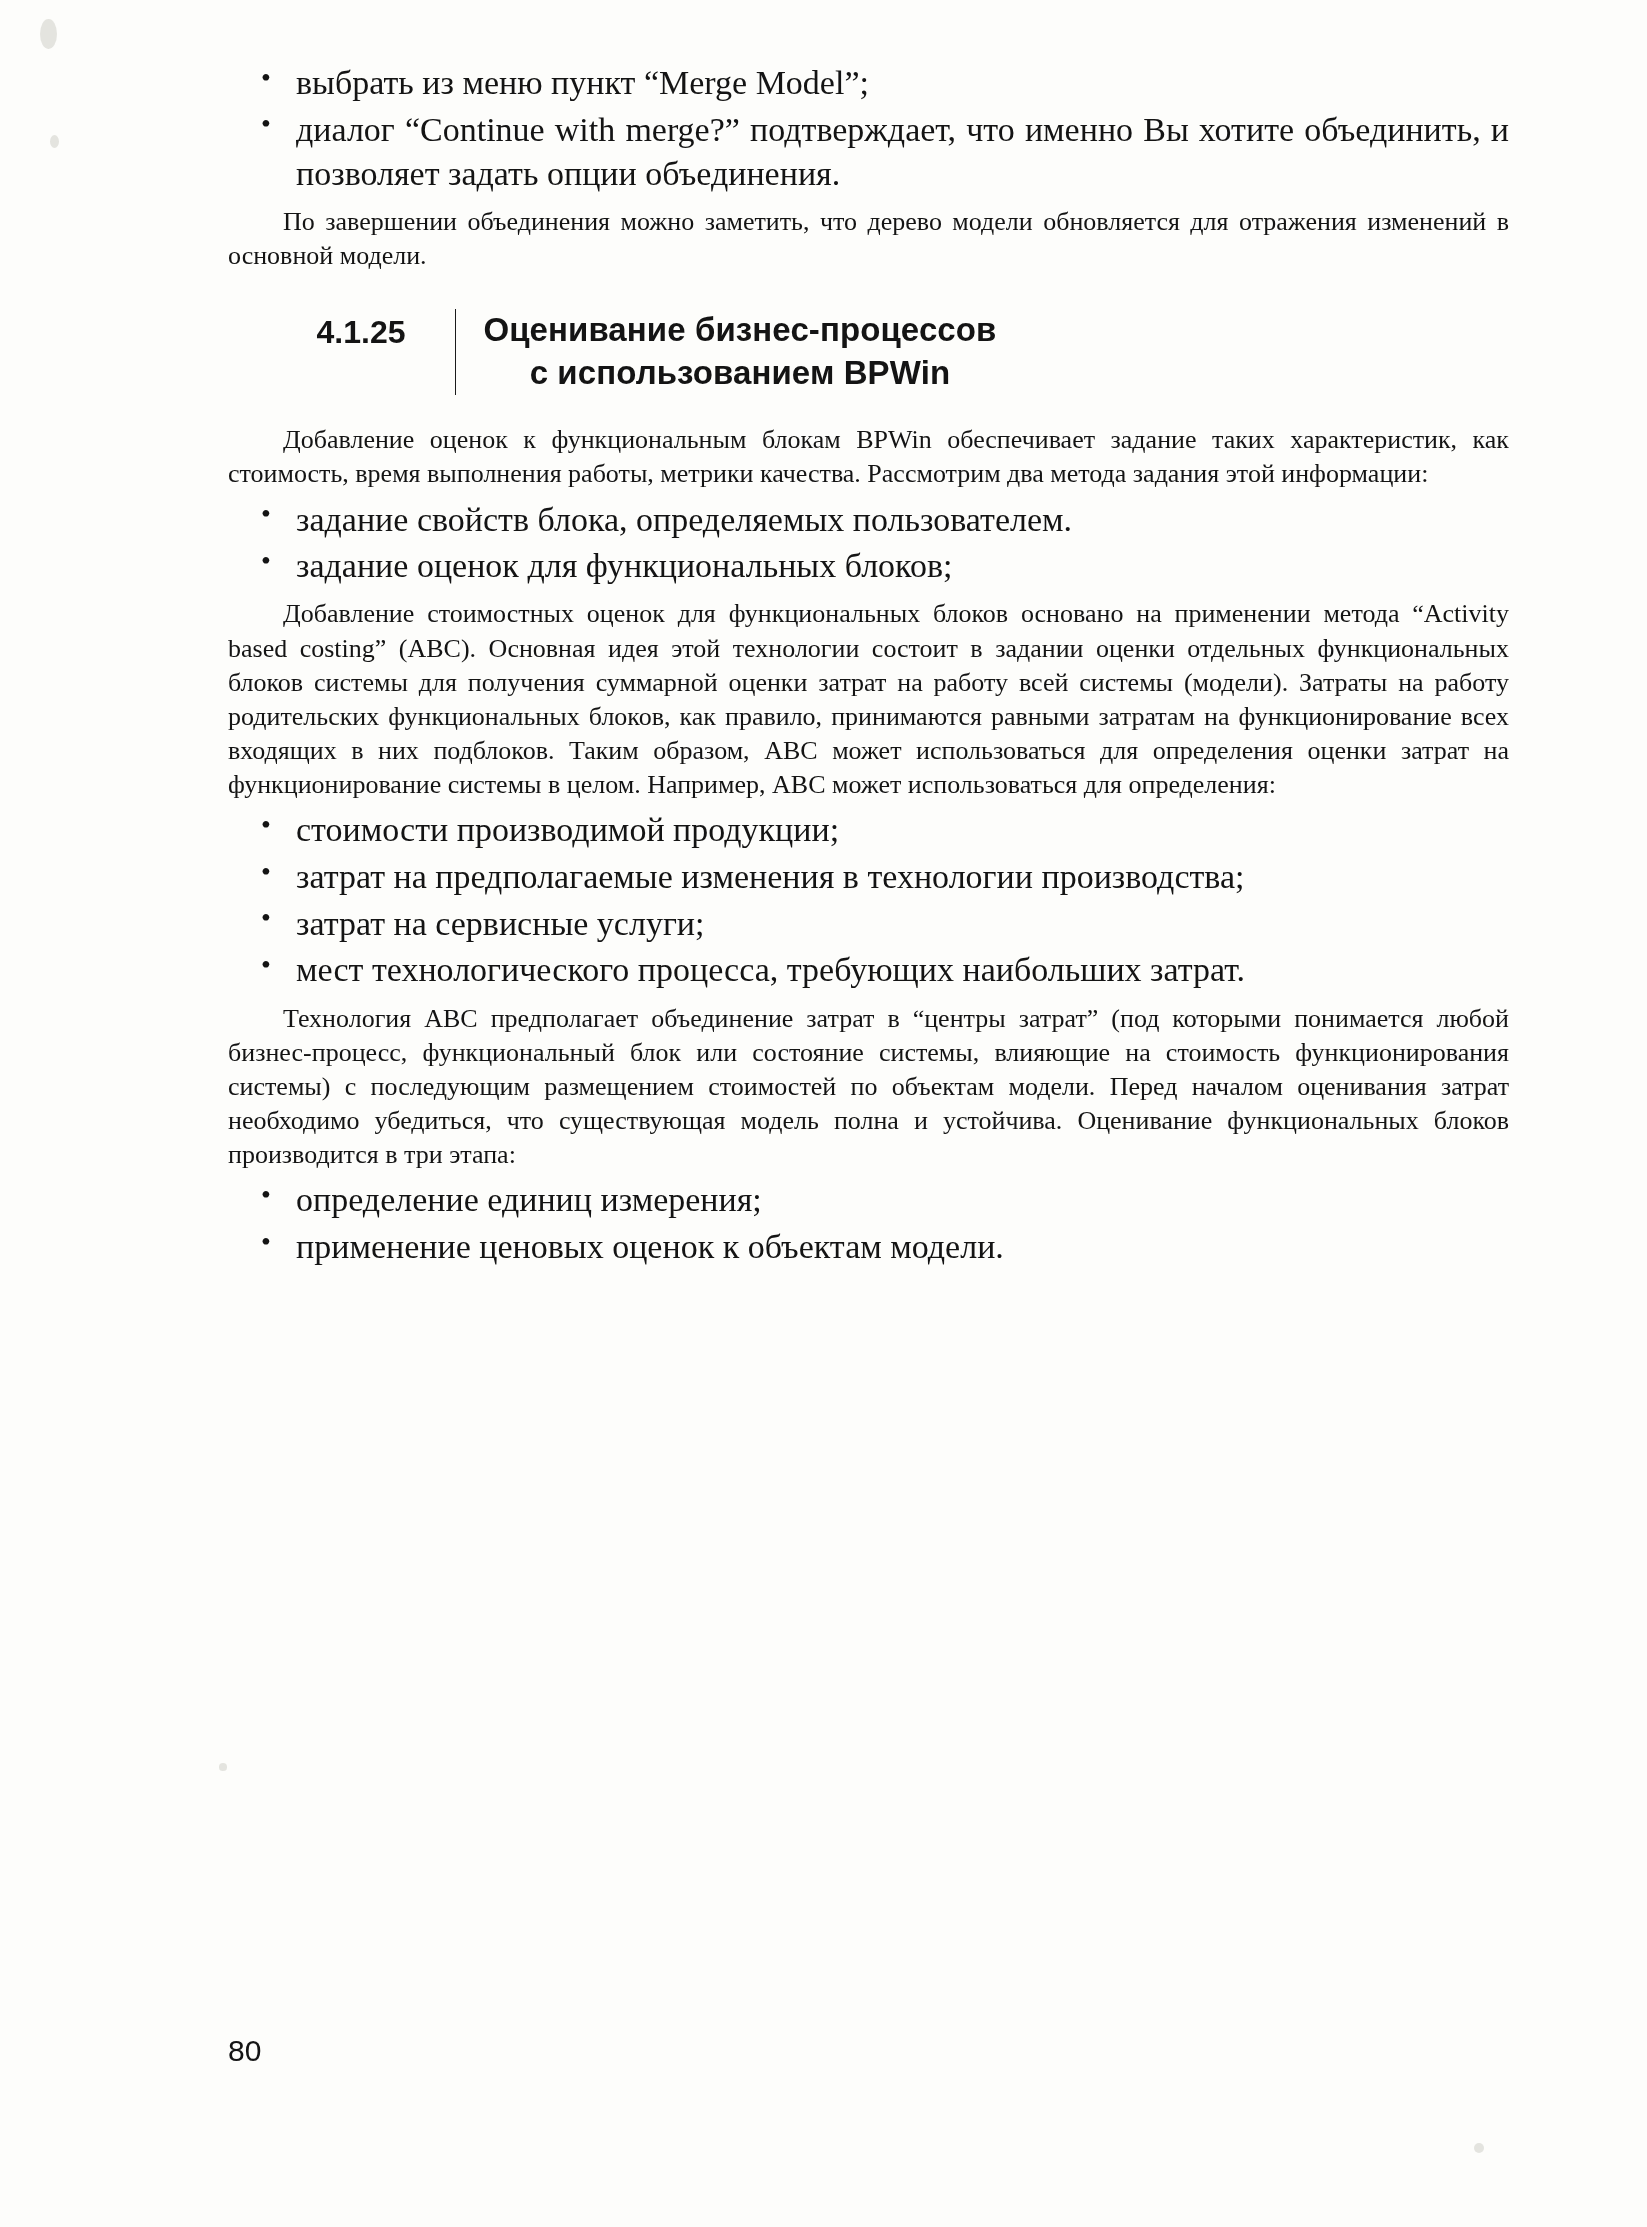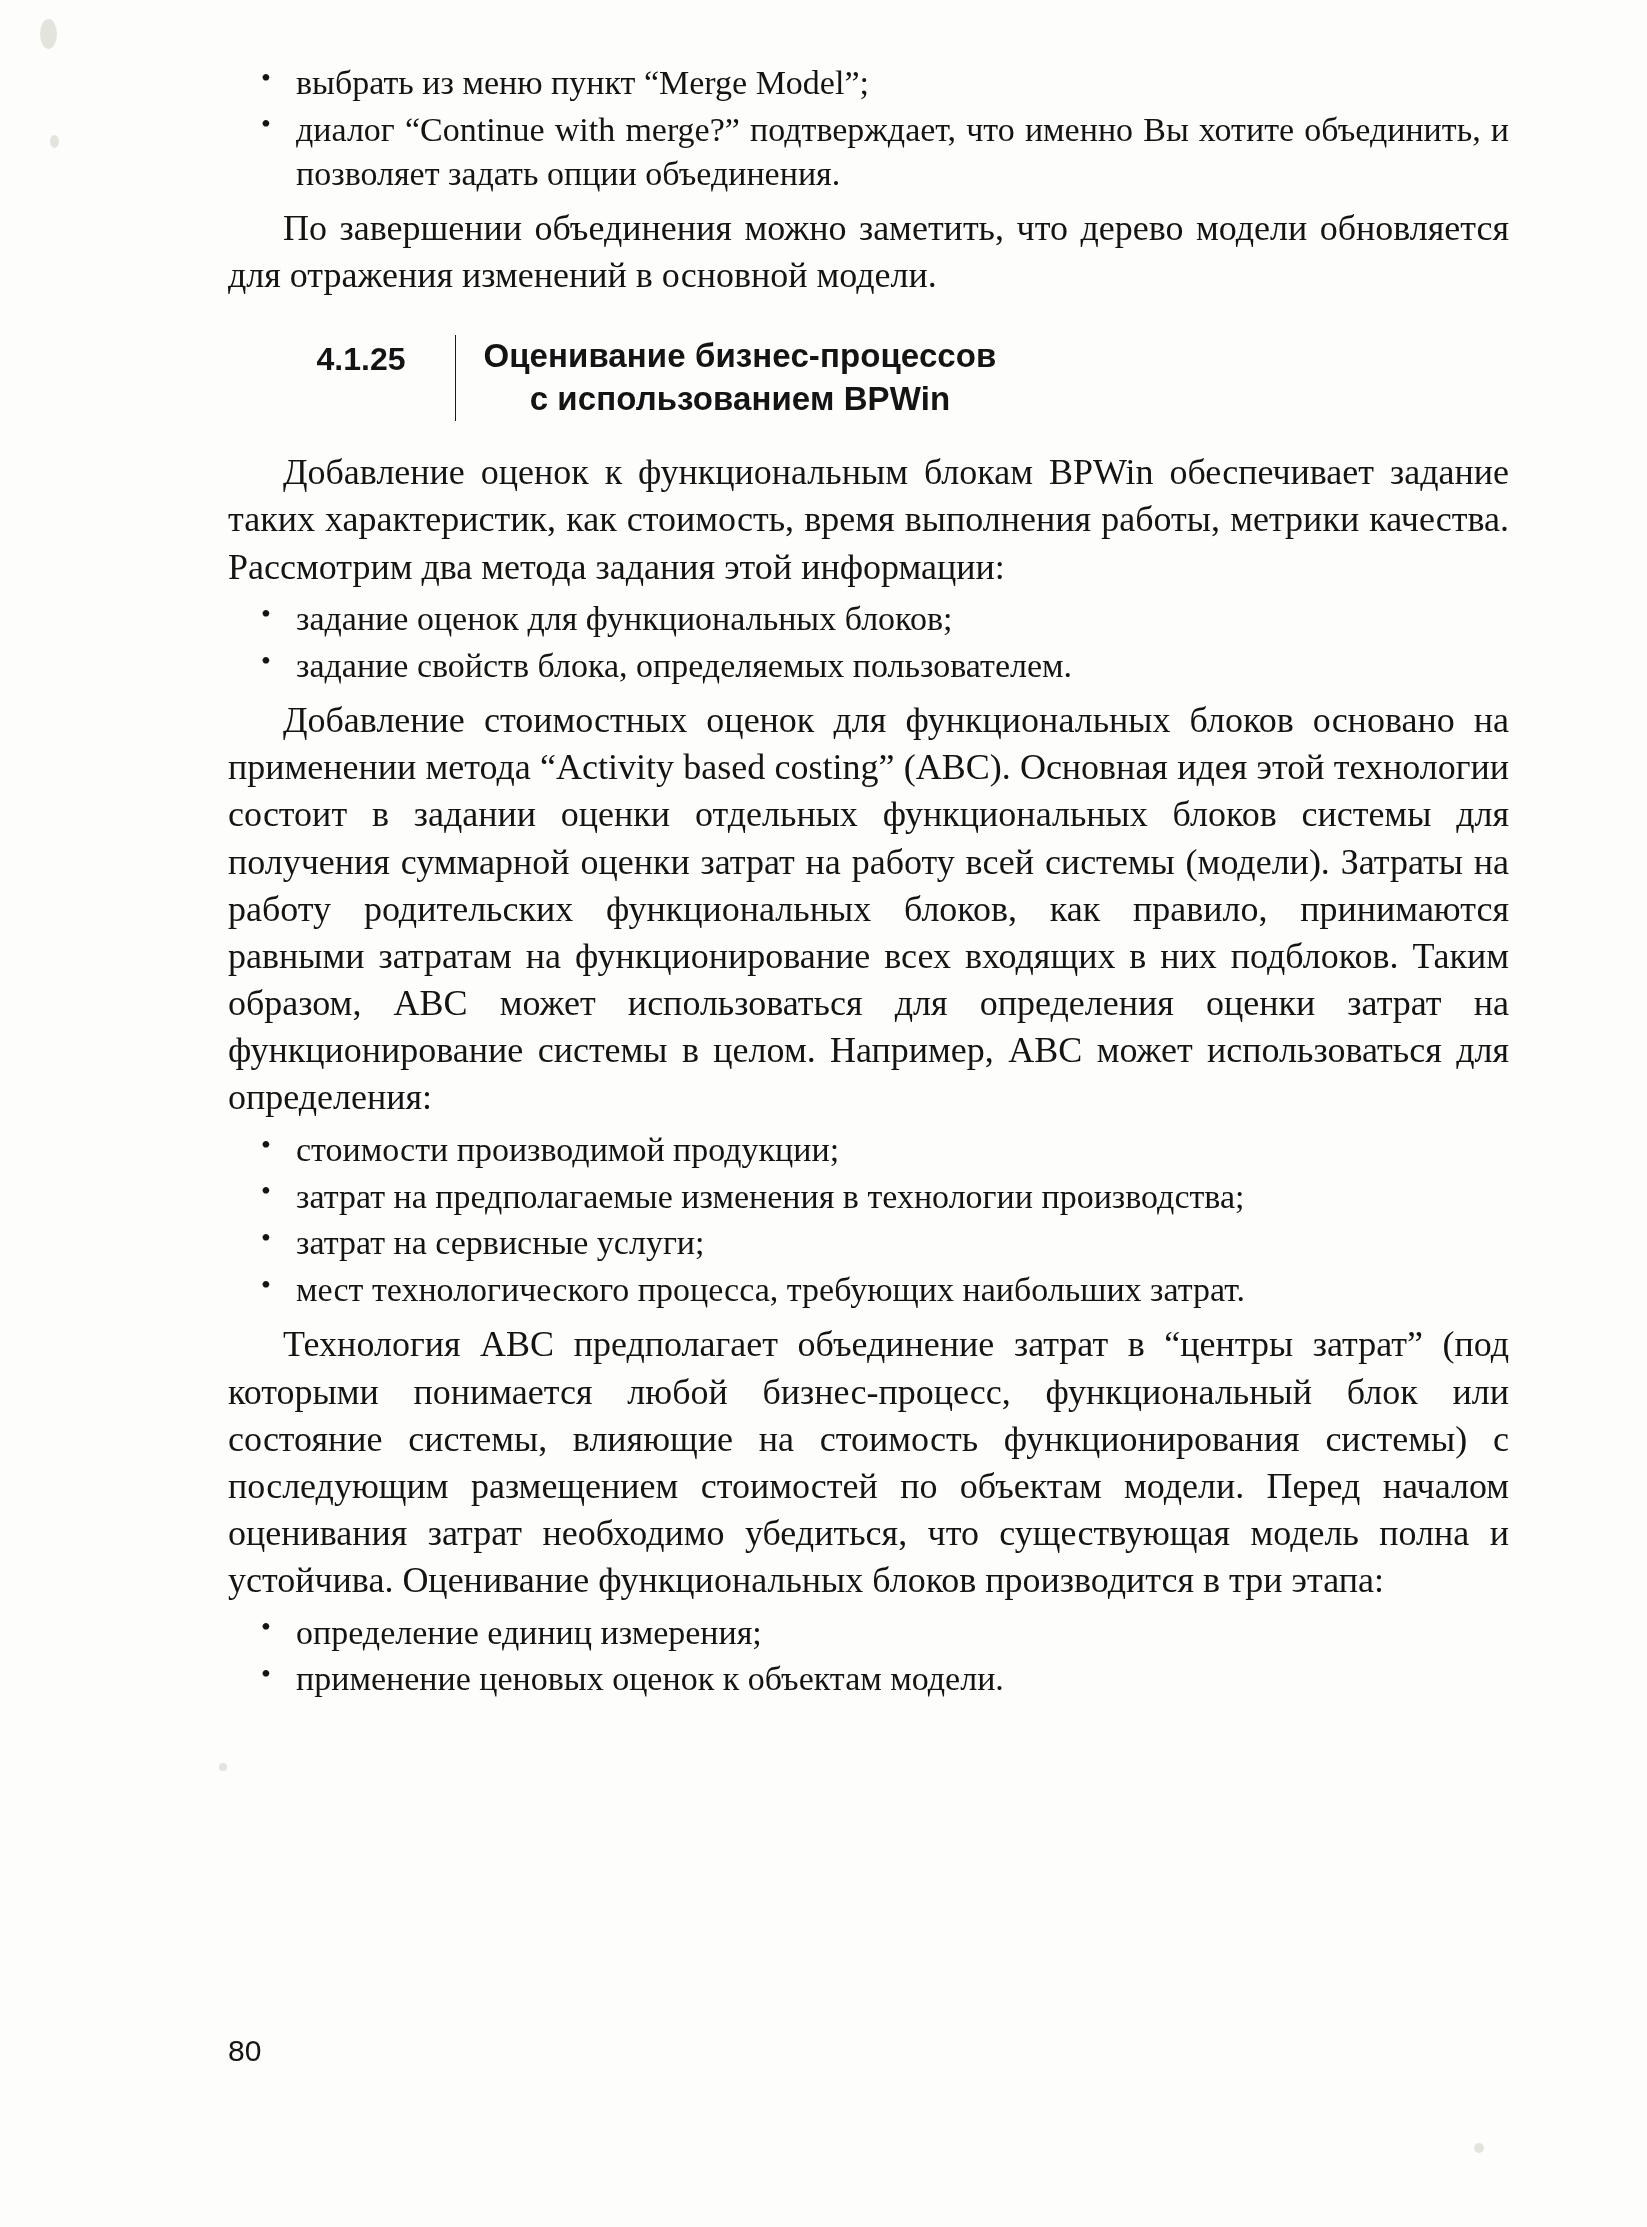--- a/index.html
+++ b/index.html
@@ -43,21 +43,21 @@
   }
   .bullet-list li::before {
     content: "\2022";
     position: absolute;
     left: 33px;
     top: -1.3px;
     font-size: 28px;
   }
 
   p.para {
-    font-size: 36px;
+    font-size: 26px;
     line-height: 1.31;
     margin: 0;
     text-indent: 55px;
     text-align: justify;
     hyphens: manual;
   }
 
   .gap-s { height: 6.4px; }
 
   
@@ -137,22 +137,22 @@
       <span>Оценивание бизнес-процессов</span>
       <span>с использованием BPWin</span>
     </div>
   </div>
 
   <p class="para">Добавление оценок к функциональным блокам BPWin обеспечивает задание таких характеристик, как стоимость, время выполнения работы, метрики качества. Рассмотрим два метода задания этой информации:</p>
 
   <div class="gap-s"></div>
 
   <ul class="bullet-list">
+    <li>задание свойств блока, определяемых пользователем.</li>
     <li>задание оценок для функциональных блоков;</li>
-    <li>задание свойств блока, определяемых пользователем.</li>
   </ul>
 
   <div class="gap-s"></div>
 
   <p class="para">Добавление стоимостных оценок для функциональных блоков основано на применении метода “Activity based costing” (ABC). Основная идея этой технологии состоит в задании оценки отдельных функциональных блоков системы для получения суммарной оценки затрат на работу всей системы (модели). Затраты на работу родительских функциональных блоков, как правило, принимаются равными затратам на функционирование всех входящих в них подблоков. Таким образом, ABC может использоваться для определения оценки затрат на функционирование системы в целом. Например, ABC может использоваться для определения:</p>
 
   <div class="gap-s"></div>
 
   <ul class="bullet-list">
     <li>стоимости производимой продукции;</li>

